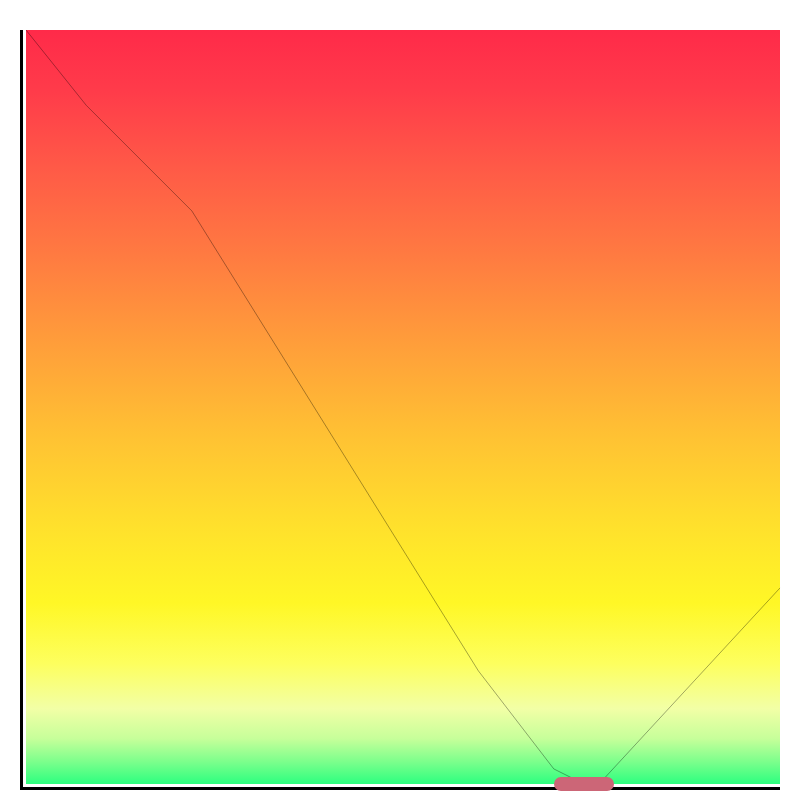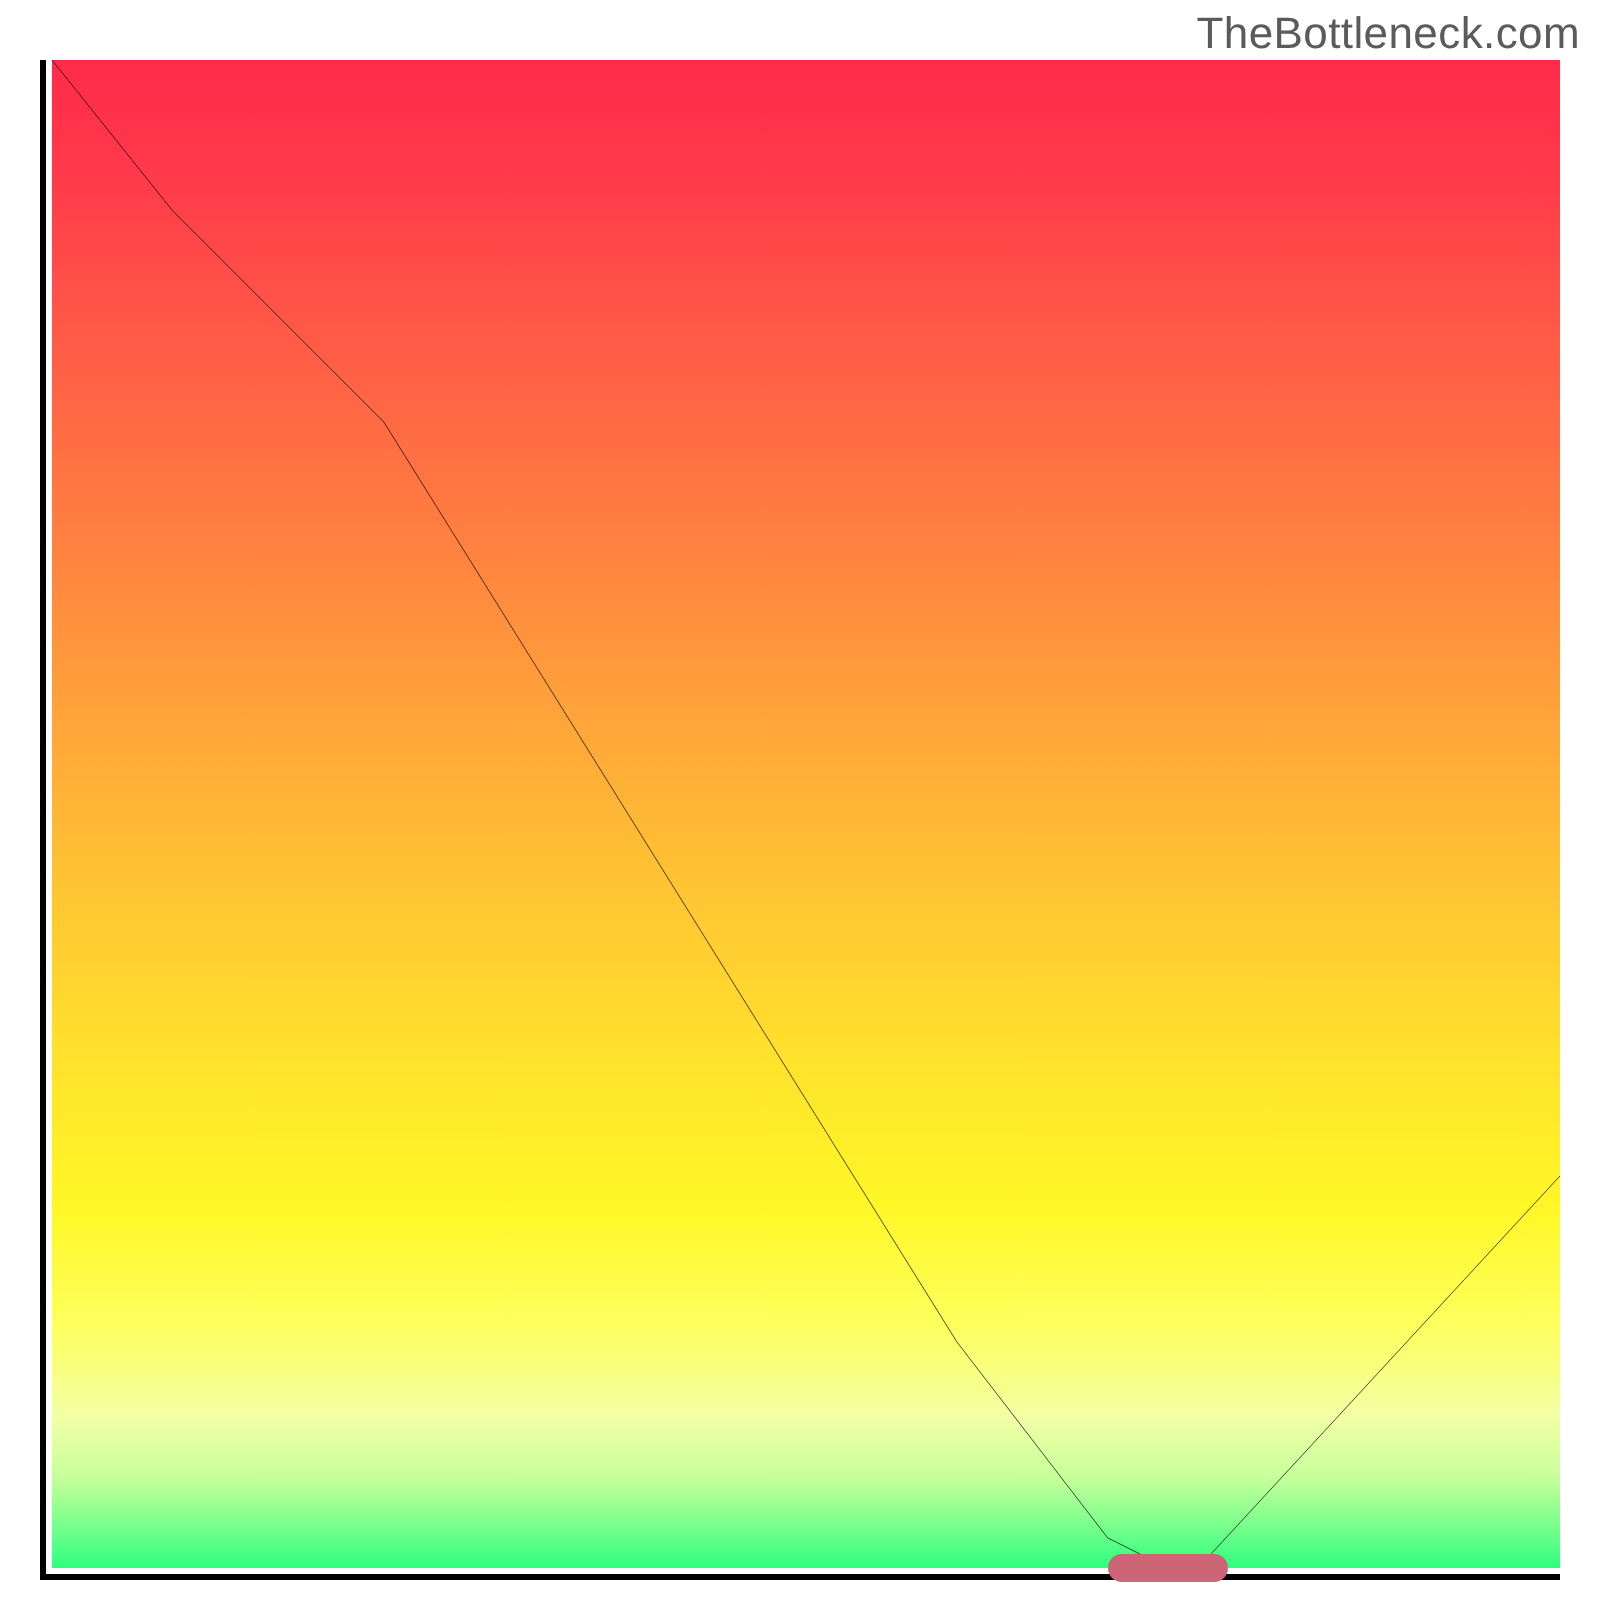--- a/index.html
+++ b/index.html
@@ -72,21 +72,20 @@
     height: 14px;
     border-radius: 7px;
     background: #cc6677;
     z-index: 6;
   }
 </style>
 </head>
 <body>
 
 <div class="container">
-  <div class="watermark">TheBottleneck.com</div>
 
   <div class="plot-frame">
     <div class="gradient-bg"></div>
 
     <svg class="curve" viewBox="0 0 100 100" preserveAspectRatio="none">
       <path fill="none" stroke="#000000" stroke-width="0.35" vector-effect="non-scaling-stroke" d="M0 0 L8 10 L22 24 L60 85 L70 98 L74 100 L76 100 L100 74"></path>
     </svg>
 
     <div class="marker" style="left: 530.8px; width: 60.32px; bottom: -4px; background: rgb(204, 102, 119);"></div>
   </div>

